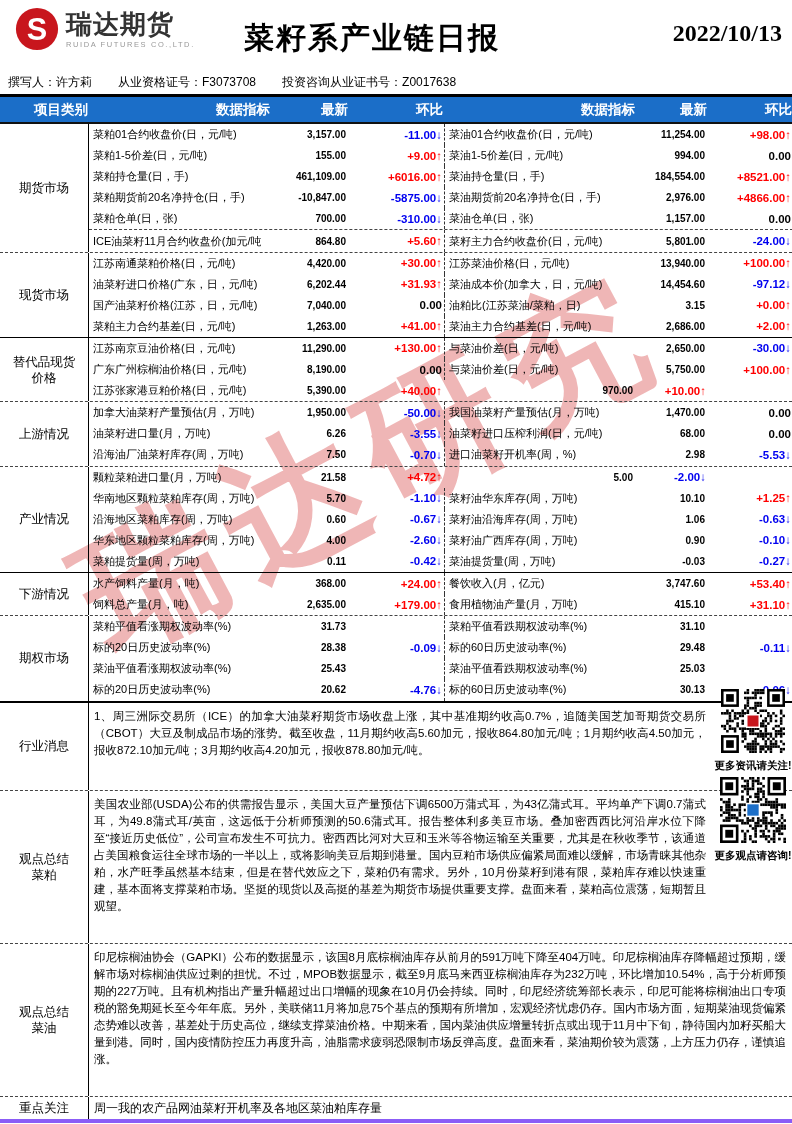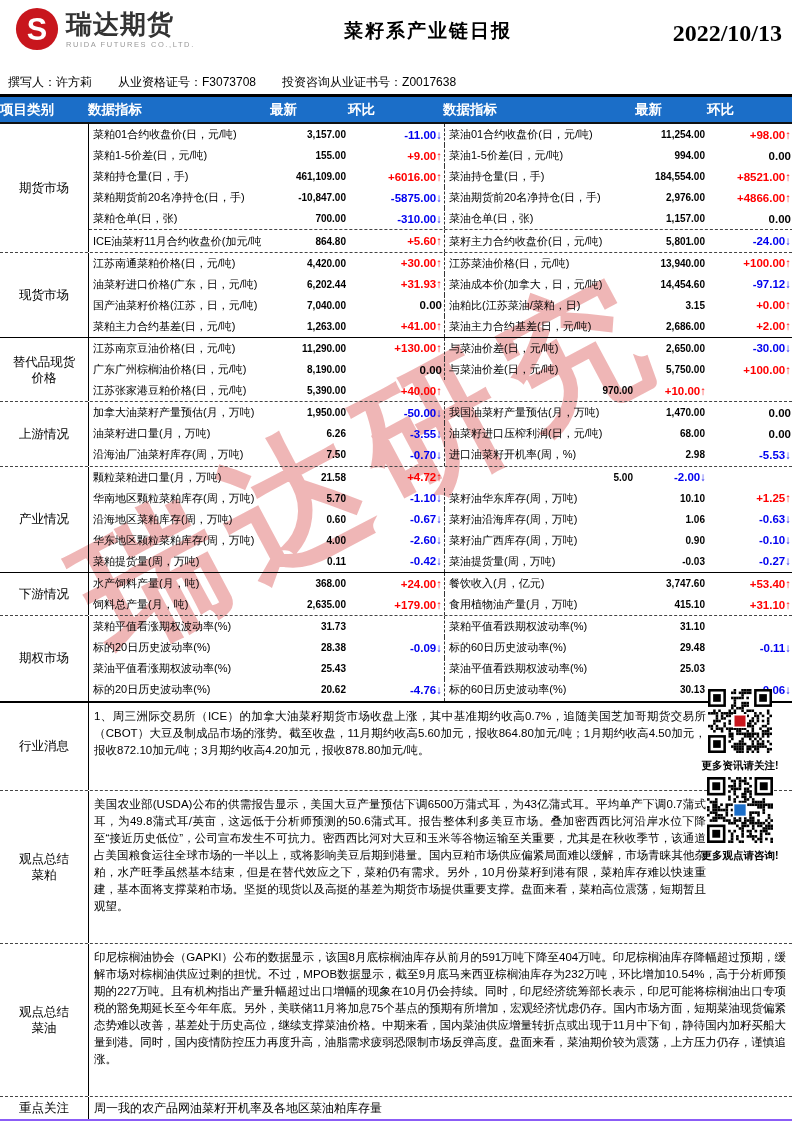--- a/index.html
+++ b/index.html
@@ -6,55 +6,55 @@
   .page{position:relative;width:792px;height:1124px;margin:0 auto;background:#fff;
         font-family:"Liberation Sans","DejaVu Sans",sans-serif;color:#000;overflow:hidden;}
   .content{position:relative;z-index:1;}
   
   .top{display:flex;align-items:flex-start;height:66px;padding-top:6px;}
   .logo{display:flex;align-items:center;margin-left:14px;width:230px;}
   .logo-mark{width:46px;height:46px;flex:0 0 46px;}
   .logo-txt{margin-left:6px;}
   .brand-cn{font-size:26px;font-weight:bold;color:#333;line-height:28px;letter-spacing:1px;}
   .brand-en{font-size:7.5px;color:#999;letter-spacing:1.6px;margin-top:2px;}
-  .doc-title{flex:1;text-align:center;font-size:19px;font-weight:bold;letter-spacing:2px;padding-top:12px;}
+  .doc-title{flex:1;font-size:30px;font-weight:bold;letter-spacing:2px;padding-top:12px;}
   .doc-date{width:170px;text-align:right;font-size:24px;font-weight:bold;padding:14px 10px 0 0;font-family:Liberation Serif, serif;}
   .byline{display:flex;gap:26px;font-size:12px;font-weight:normal;padding:2px 0 3px 8px;
           border-bottom:3px solid #000;}
   
   .thead{display:grid;grid-template-columns:88px 182px 78px 95px 192px 72px 85px;
          background:#1b6ec8;color:#fff;font-weight:bold;font-size:13.5px;height:25px;
          align-items:center;border-bottom:2px solid #111;}
-  .thead div{text-align:left;}
+  .thead div{text-align:right;}
   .section{display:flex;}
   .cat{width:88px;flex:0 0 88px;border-right:1px solid #000;display:flex;align-items:center;
        justify-content:center;text-align:center;font-size:12.5px;white-space:pre-line;line-height:16px;}
   .rows{flex:1;}
   .row{display:grid;grid-template-columns:182px 78px 95px 192px 72px 85px;height:21.1px;align-items:center;}
   .ind{font-size:11px;padding-left:4px;white-space:nowrap;overflow:hidden;}
   .ind2{border-left:1px dashed #333;height:100%;display:flex;align-items:center;}
   .val{font-size:10px;font-weight:bold;text-align:right;padding-right:3px;white-space:nowrap;}
   .chg{font-size:11.5px;font-weight:bold;text-align:right;padding-right:2px;white-space:nowrap;}
   .up{color:#f00;} .down{color:#0000f0;}
   .bt-dashed{border-top:1px dashed #444;}
   .bt-solid{border-top:1px solid #000;}
   .bt-thick{border-top:2px solid #000;}
   
   .note{display:flex;}
   .note .body{flex:1;font-size:11.5px;line-height:17px;text-align:justify;padding:5px 6px 0 5px;}
   .note.qr-pad .body{padding-right:86px;}
   .n-industry{height:87px;}
   .n-rm{height:152px;}
   .n-oil{height:152px;}
-  .focus{height:22px;border-bottom:2px solid #8b5cf6;}
+  .focus{height:22px;border-bottom:4px solid #8b5cf6;}
   .focus .body{padding-top:3px;font-size:12px;}
   
   .footer{position:relative;height:34px;}
   
-  .qr-block{position:absolute;width:78px;right:13px;text-align:center;z-index:2;}
+  .qr-block{position:absolute;width:78px;right:0;text-align:center;z-index:2;}
   .qr1{top:689px;} .qr2{top:777px;}
   .qr-caption{font-size:10.5px;font-weight:bold;margin-top:2px;white-space:nowrap;}
   
   .watermark{position:absolute;left:30px;top:368px;width:680px;text-align:center;z-index:0;
              font-size:142px;font-weight:bold;letter-spacing:16px;color:rgba(214,62,62,0.38);
              transform:rotate(-28deg);pointer-events:none;white-space:nowrap;}
 </style>
 </head>
 <body>
 

